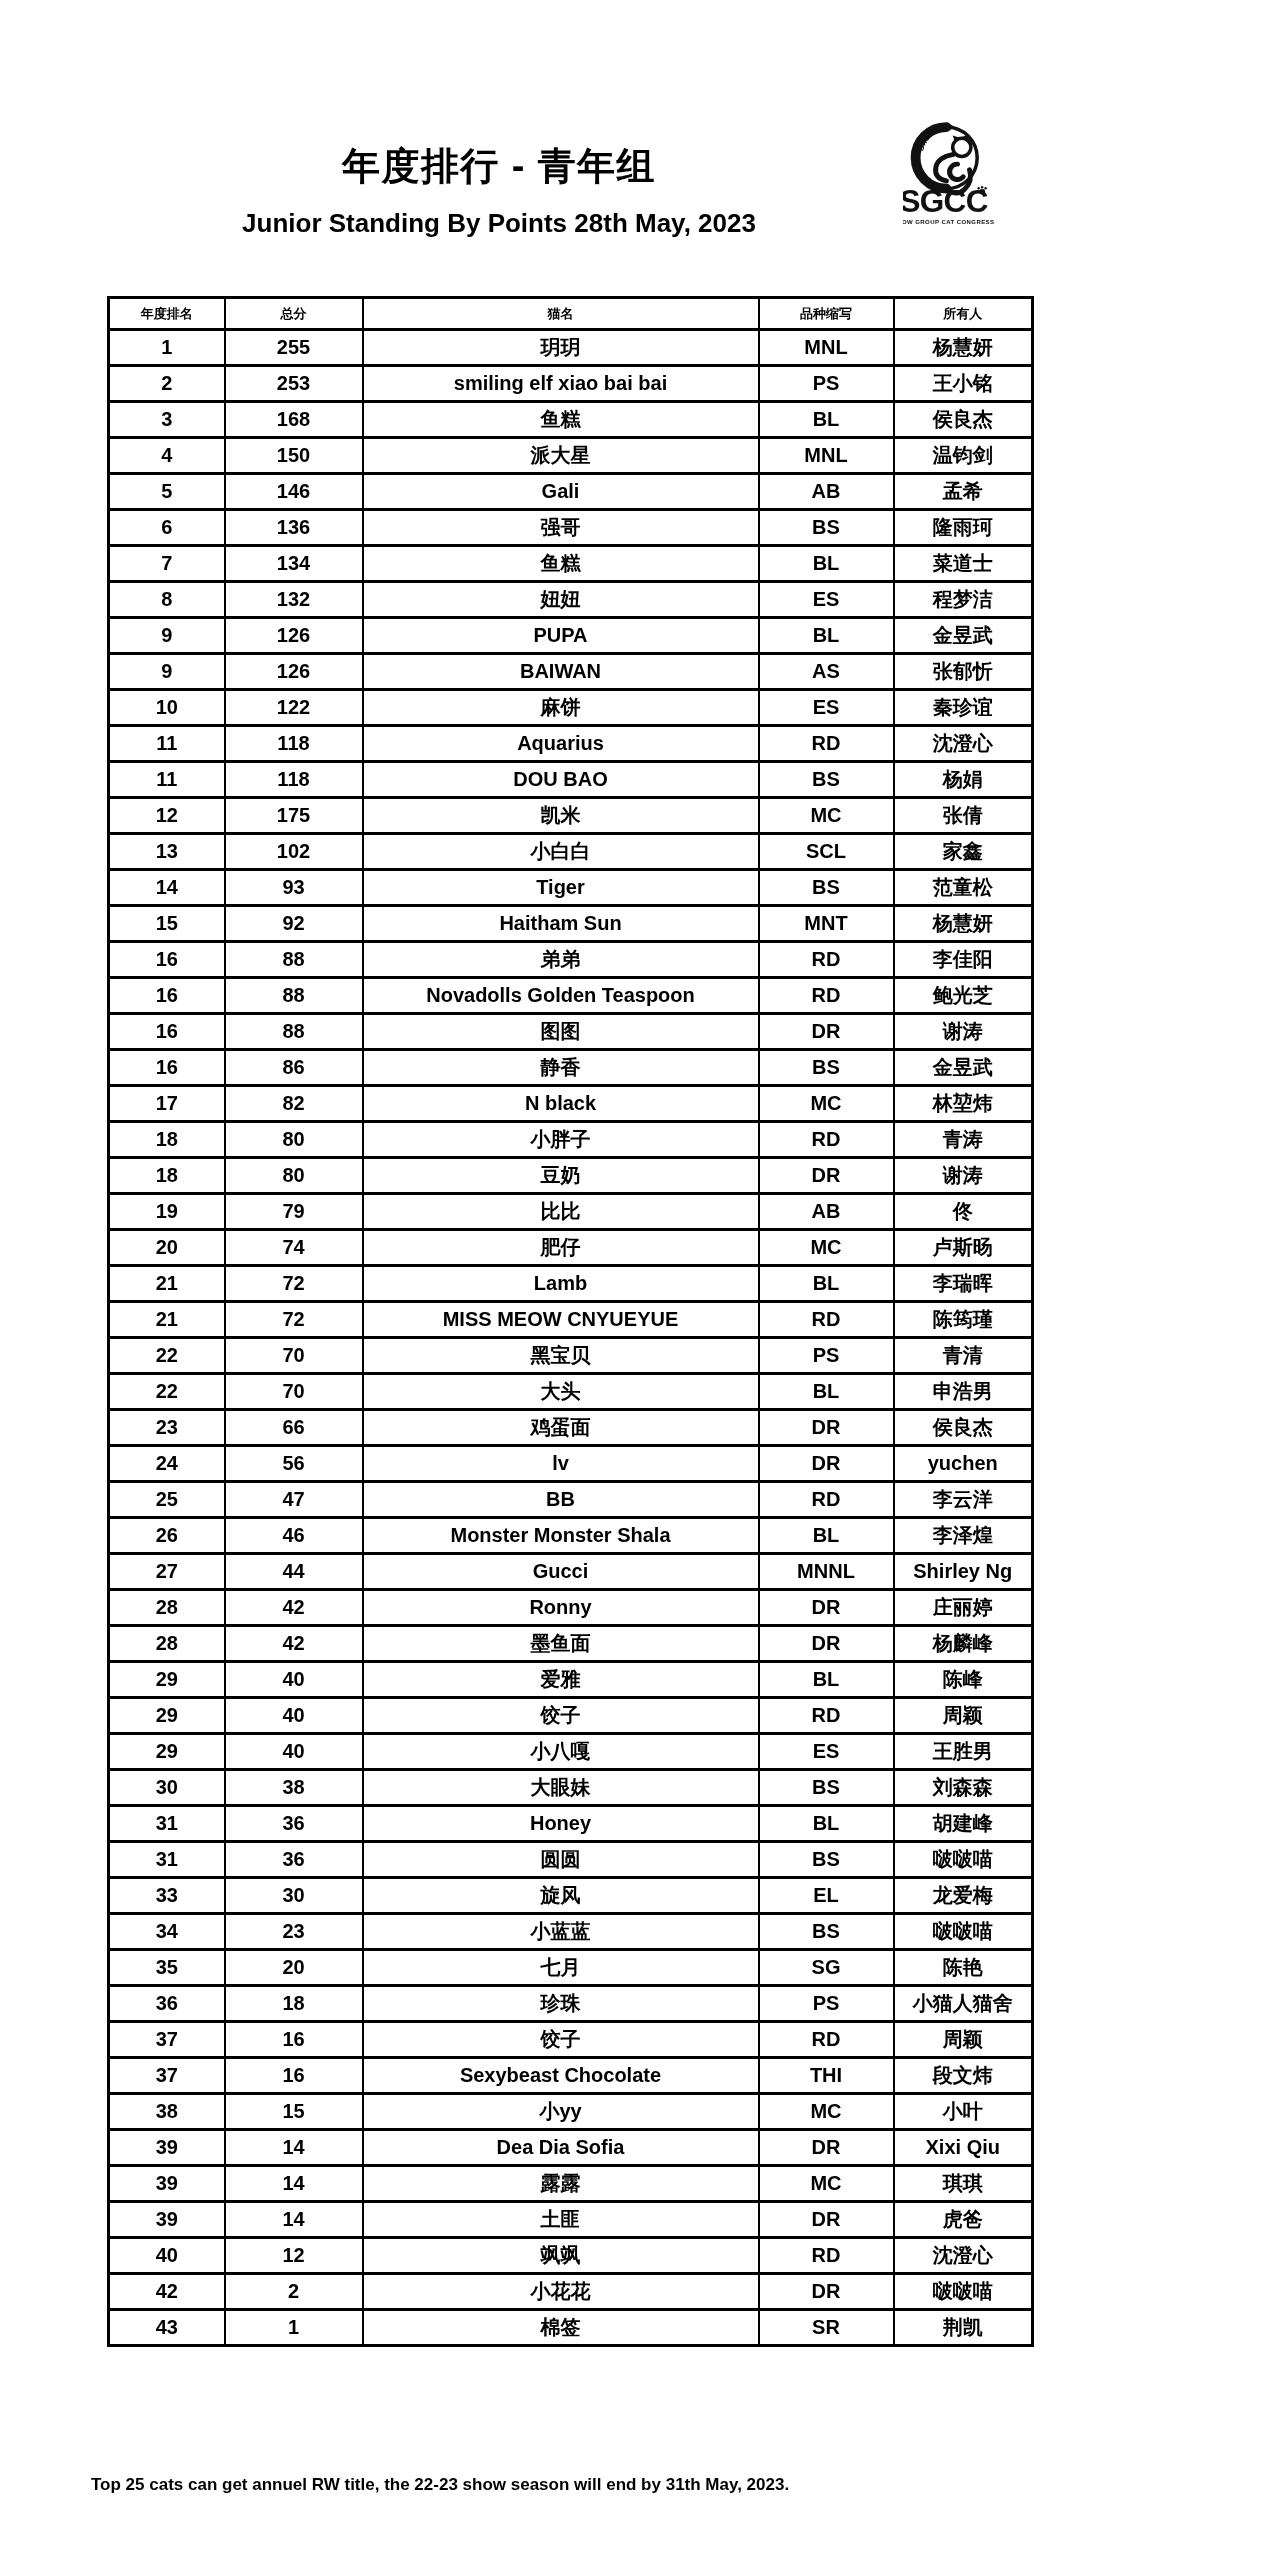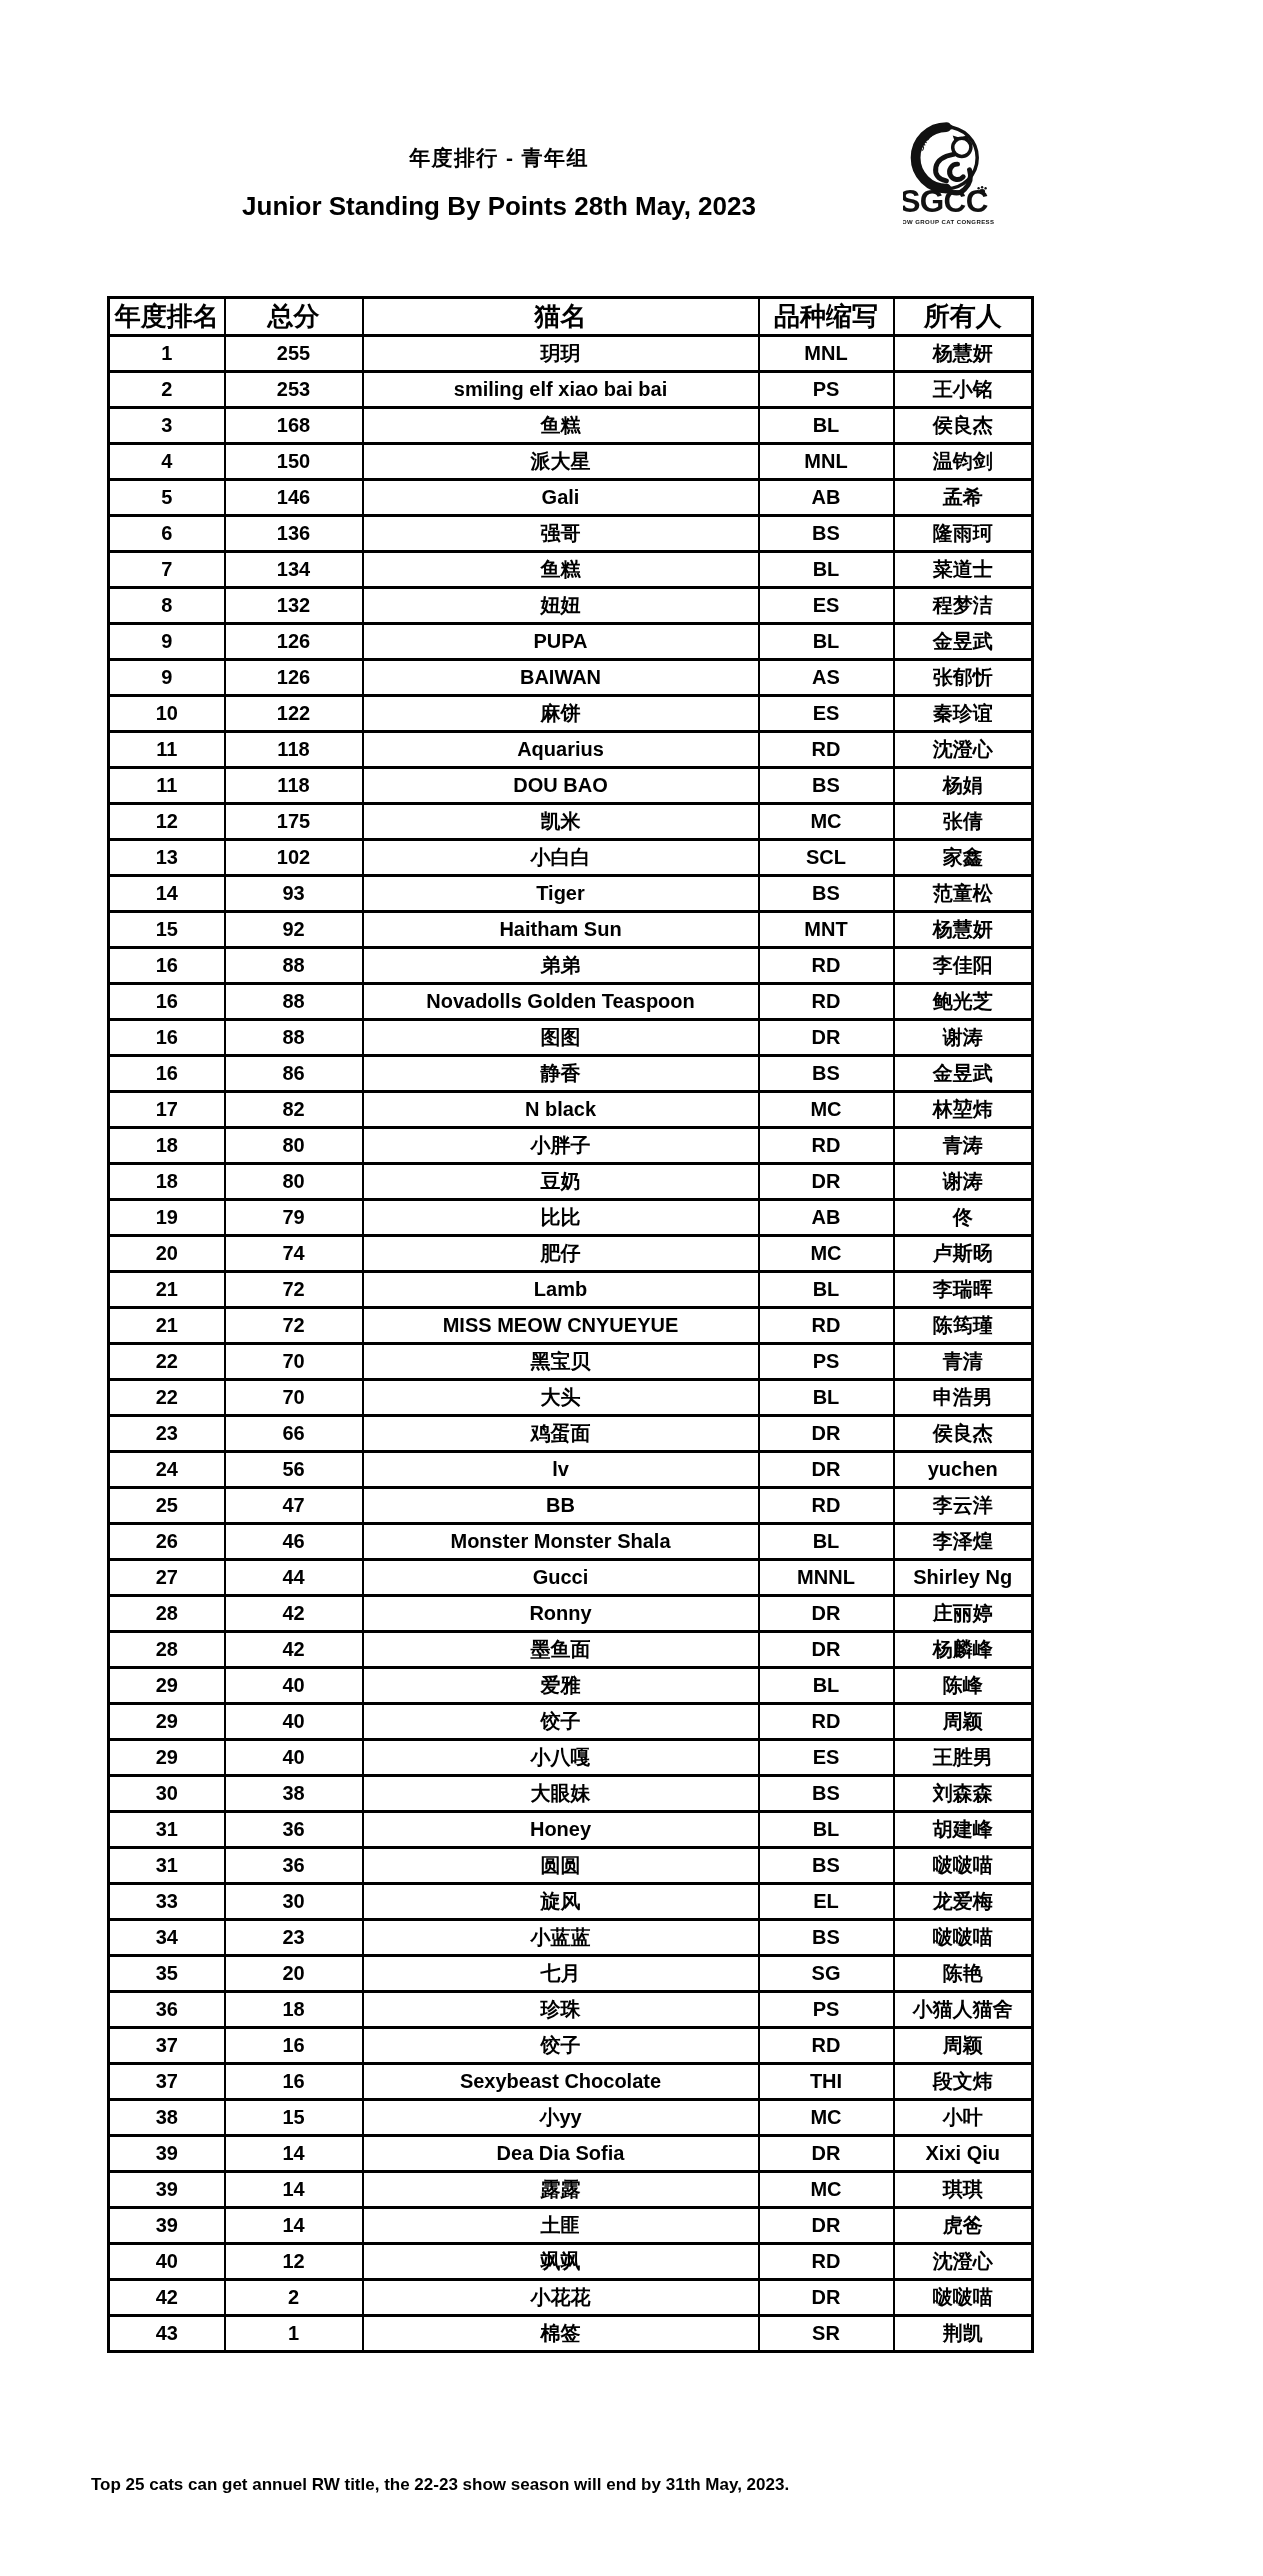--- a/index.html
+++ b/index.html
@@ -7,36 +7,36 @@
     width: 1264px; height: 2576px;
     background: #ffffff; color: #000000;
     font-family: "Liberation Sans", "DejaVu Sans", sans-serif;
     position: relative; overflow: hidden;
   }
   .titles {
     position: absolute; left: 0; top: 147px; width: 998px;
     text-align: center; font-weight: bold; line-height: 1;
   }
   .title-1 { font-size: 32px; margin: 0 0 25px 0; letter-spacing: 0.7px; }
-  .title-2 { font-size: 21px; margin: 0 0 25px 0; letter-spacing: 1.4px; }
+  .title-2 { font-size: 38px; margin: 0 0 25px 0; letter-spacing: 1.4px; }
   .title-3 { font-size: 26px; margin: 13px; }
   .logo { position: absolute; left: 903px; top: 120px; width: 91px; height: 110px; }
   table.standings {
     position: absolute; left: 107px; top: 296px; width: 923px;
     border-collapse: collapse; table-layout: fixed;
     border: 3.5px solid #000;
   }
   .standings th, .standings td {
     border: 2.1px solid #000;
     border-top-width: 3.5px; border-bottom-width: 3.5px;
     text-align: center; vertical-align: middle;
     font-weight: bold; padding: 0; overflow: hidden; white-space: nowrap;
   }
   .standings thead tr { height: 32px; }
-  .standings thead th { font-size: 26px; }
+  .standings thead th { font-size: 13px; }
   .standings tbody tr { height: 36px; }
   .standings tbody td { font-size: 20px; }
   .footer-note {
     position: absolute; left: 91px; top: 2475px; width: 963px;
     text-align: left; font-size: 17px; font-weight: bold;
   }
 </style>
 </head>
 <body>
 

